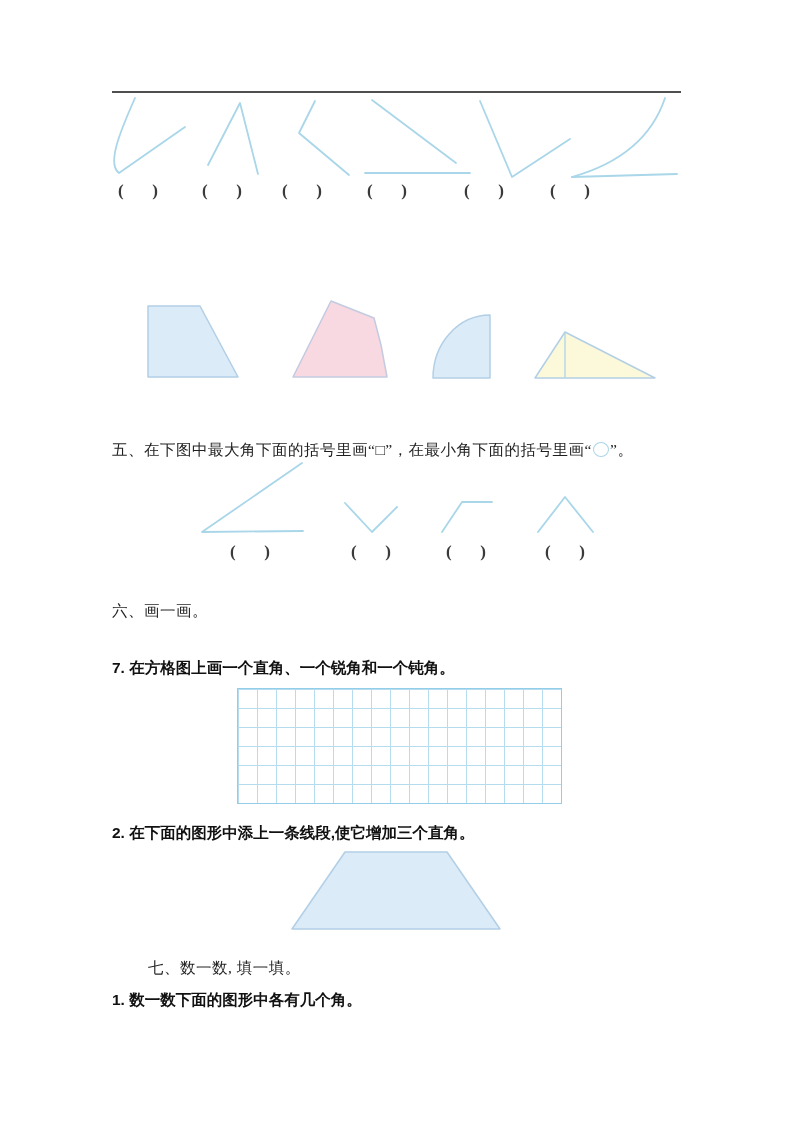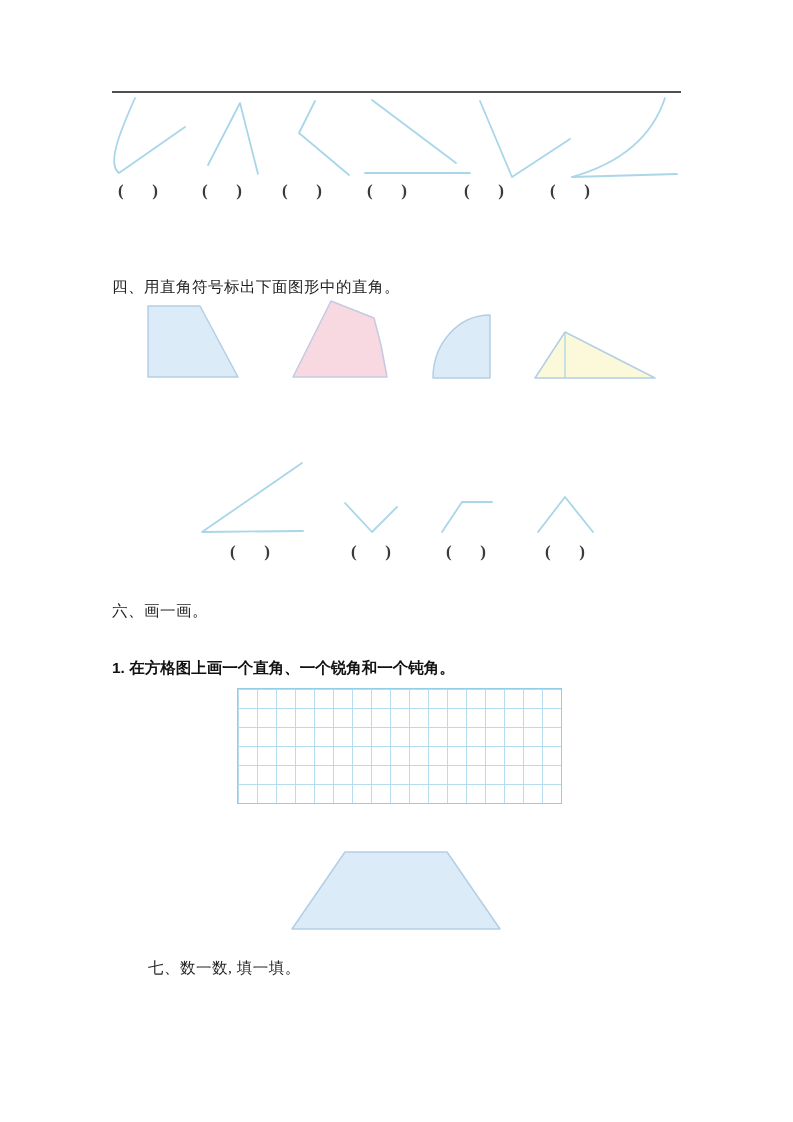--- a/index.html
+++ b/index.html
@@ -118,30 +118,32 @@
   </div>
   <div class="abs bracket-pair" style="left:464px; top:181px;">
     <span>(</span>
     <span>)</span>
   </div>
   <div class="abs bracket-pair" style="left:550px; top:181px;">
     <span>(</span>
     <span>)</span>
   </div>
 
-  <div class="abs sec-title" style="left:112px; top:277px;">四、用直角符号标出下面图形中的直角。</div>
 
   <svg class="abs" style="left:140px; top:296px;" width="530" height="90">
     <polygon class="shape-blue" points="8,10 60,10 98,81 8,81"></polygon>
     <polygon class="shape-pink" points="153,81 191,5 234,22 241,49 247,81"></polygon>
     <path class="shape-blue" d="M293,82 A57,63 0 0 1 350,19 L350,82 Z"></path>
     <polygon class="shape-yellow" points="395,82 425,36 515,82"></polygon>
     <line class="ln-thin" x1="425" y1="36" x2="425" y2="82"></line>
   </svg>
 
+  <div class="abs sec-title" style="left:112px; top:440px;">
+    <span>五、在下图中最大角下面的括号里画“□”，在最小角下面的括号里画“</span><span class="circle-glyph"></span><span>”。</span>
+  </div>
 
   <svg class="abs" style="left:195px; top:458px;" width="410" height="80">
     <polyline class="ln" points="107,5 7,74 108,73"></polyline>
     <polyline class="ln" points="150,45 177,74 202,49"></polyline>
     <polyline class="ln" points="247,74 267,44 297,44"></polyline>
     <polyline class="ln" points="343,74 370,39 398,74"></polyline>
   </svg>
 
   <div class="abs bracket-pair" style="left:230px; top:542px;">
     <span>(</span>
@@ -154,24 +156,26 @@
   <div class="abs bracket-pair" style="left:446px; top:542px;">
     <span>(</span>
     <span>)</span>
   </div>
   <div class="abs bracket-pair" style="left:545px; top:542px;">
     <span>(</span>
     <span>)</span>
   </div>
 
   <div class="abs sec-title" style="left:112px; top:601px;">六、画一画。</div>
-  <div class="abs item-text" style="left:112px; top:658px;">1. 在方格图上画一个直角、一个锐角和一个钝角。</div>
+  <div class="abs item-text" style="left:112px; top:658px;">7. 在方格图上画一个直角、一个锐角和一个钝角。</div>
 
   <div class="abs grid-box" style="left:237px; top:688px; width:323px; height:114px;"></div>
 
+  <div class="abs item-text" style="left:112px; top:823px;">2. 在下面的图形中添上一条线段,使它增加三个直角。</div>
 
   <svg class="abs" style="left:285px; top:848px;" width="225" height="86">
     <polygon class="shape-blue" points="60,4 162,4 215,81 7,81"></polygon>
   </svg>
 
   <div class="abs sec-title" style="left:148px; top:958px;text-align:right;">七、数一数, 填一填。</div>
+  <div class="abs item-text" style="left:112px; top:990px;">1. 数一数下面的图形中各有几个角。</div>
 
 </div>
 
 </body></html>

